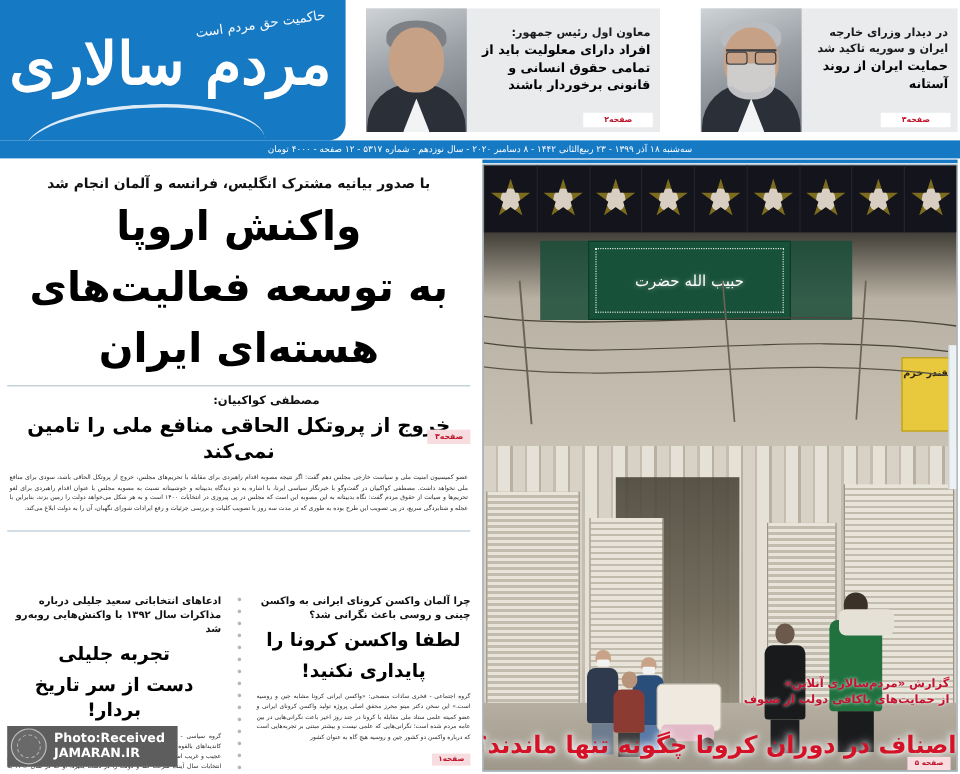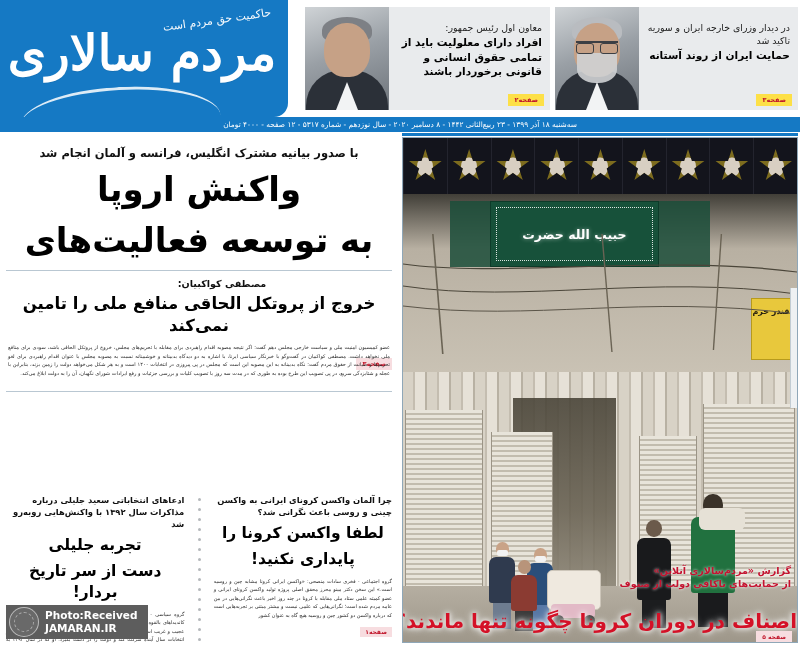--- a/index.html
+++ b/index.html
@@ -37,37 +37,37 @@
     border-top: 3px solid #fff; border-radius: 60% 60% 0 0 / 100% 100% 0 0;
     transform: rotate(-3deg); opacity: .85;
   }
 
   
   .teaser {
     position: absolute; top: 7px; height: 103px;
     background: #e9ebed; display: flex; flex-direction: row;
   }
   .teaser-a { right: 250px; width: 245px; }
-  .teaser-b { right: 2px;  width: 243px; }
+  .teaser-b { right: 2px;  width: 214px; }
   .teaser-text {
     flex: 1 1 auto; padding: 14px 8px 4px 8px; position: relative;
     text-align: right;
   }
   .teaser-kicker {
-    font-size: 9.4px; color: #1b1b1b; line-height: 13px; font-weight: normal;
+    font-size: 9.4px; color: #1b1b1b; line-height: 13px; font-weight: bold;
     font-family: "DejaVu Sans", sans-serif;
   }
   .teaser-head {
     font-size: 10.6px; color: #000; line-height: 14.5px; font-weight: bold;
     margin-top: 1px; font-family: "DejaVu Sans", sans-serif;
   }
   .pagebadge {
     position: absolute; right: 6px; bottom: 4px;
-    background: #fde047; color: #c0152a; font-size: 6.5px;
-    padding: 2px 6px; font-weight: bold; white-space: nowrap;
+    background: #ffffff; color: #c0152a; font-size: 6.5px;
+    padding: 2px 17px; font-weight: bold; white-space: nowrap;
   }
   .teaser-photo {
     flex: 0 0 84px; width: 84px; height: 103px;
     background: linear-gradient(160deg,#cfd3d6 0%,#9aa0a6 45%,#6d737a 100%);
     position: relative; overflow: hidden;
   }
   .portrait-head {
     position: absolute; left: 50%; top: 16px; width: 46px; height: 54px;
     transform: translateX(-50%); border-radius: 48% 48% 44% 44%;
     background: #c6a186;
@@ -226,21 +226,21 @@
   .green-sign {
     position: absolute; left: 22%; top: 63px; width: 43%; height: 66px;
     background: #17513a; border: 1px solid #0d3b29;
     box-shadow: inset 0 0 0 4px rgba(255,255,255,.0);
   }
   .green-sign-inner {
     position: absolute; inset: 5px; border: 1.5px dotted rgba(255,255,255,.85);
     display: flex; align-items: center; justify-content: center;
   }
   .green-sign-text {
-    color: #ffffff; font-size: 12.5px; font-weight: bold; white-space: nowrap;
+    color: #ffffff; font-size: 12.5px; font-weight: normal; white-space: nowrap;
     text-shadow: 0 0 4px rgba(255,255,255,.5);
     text-align: right;
   }
   .green-sign-wide {
     position: absolute; left: 12%; top: 63px; width: 66%; height: 66px;
     background: #1b4e39; opacity: .85;
   }
   .yellow-sign {
     position: absolute; right: 6px; top: 160px; width: 40px; height: 62px;
     background: #e8c83c; border: 1px solid #b79a1c;
@@ -359,20 +359,21 @@
   <div class="datebar">
     <div class="datebar-text">سه‌شنبه ۱۸ آذر ۱۳۹۹ - ۲۳ ربیع‌الثانی ۱۴۴۲ - ۸ دسامبر ۲۰۲۰ - سال نوزدهم - شماره ۵۳۱۷ - ۱۲ صفحه - ۴۰۰۰ تومان</div>
   </div>
 
   <div class="left-col">
 
     <div class="lead-kicker">با صدور بیانیه مشترک انگلیس، فرانسه و آلمان انجام شد</div>
 
     <div class="lead-head">واکنش اروپا</div>
     <div class="lead-head">به توسعه فعالیت‌های</div>
+    <div class="lead-head">هسته‌ای ایران</div>
 
     <div class="lead-badge">صفحه۳</div>
 
     <div class="rule"></div>
 
     <div class="sec-kicker">مصطفی کواکبیان:</div>
     <div class="sec-head">خروج از پروتکل الحاقی منافع ملی را تامین نمی‌کند</div>
     <div class="sec-body">عضو کمیسیون امنیت ملی و سیاست خارجی مجلس دهم گفت: اگر نتیجه مصوبه اقدام راهبردی برای مقابله با تحریم‌های مجلس، خروج از پروتکل الحاقی باشد، سودی برای منافع ملی نخواهد داشت. مصطفی کواکبیان در گفت‌وگو با خبرنگار سیاسی ایرنا، با اشاره به دو دیدگاه بدبینانه و خوشبینانه نسبت به مصوبه مجلس با عنوان اقدام راهبردی برای لغو تحریم‌ها و صیانت از حقوق مردم گفت: نگاه بدبینانه به این مصوبه این است که مجلس در پی پیروزی در انتخابات ۱۴۰۰ است و به هر شکل می‌خواهد دولت را زمین بزند، بنابراین با عجله و شتابزدگی سریع، در پی تصویب این طرح بوده به طوری که در مدت سه روز با تصویب کلیات و بررسی جزئیات و رفع ایرادات شورای نگهبان، آن را به دولت ابلاغ می‌کند.</div>
 
     <div class="rule" style="margin-top:14px;"></div>

